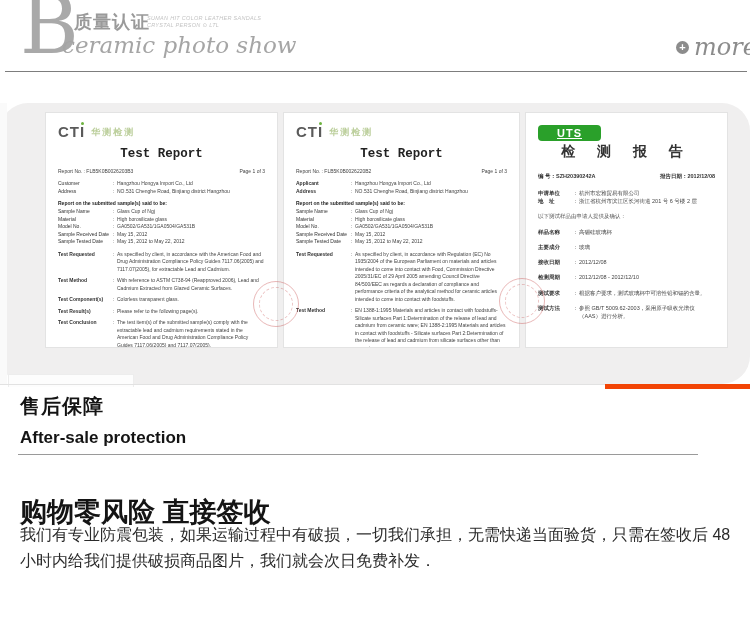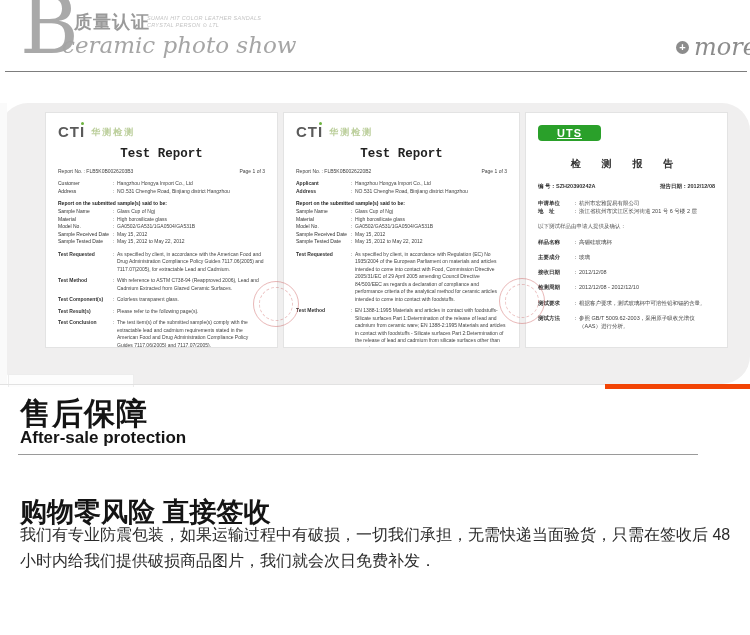--- a/index.html
+++ b/index.html
@@ -48,22 +48,22 @@
   .cval{flex:1;}
   .rows{margin-bottom:5px;}
   .subhead{font-size:5px;font-weight:bold;color:#222;margin:3px 0 2px;}
   .test-rows .crow{margin-bottom:4px;}
   .test-rows .clab{font-weight:bold;}
   .bold-lab .clab{font-weight:bold;}
 
   
   .utsbox{display:inline-block;background:var(--uts_green,#2aa02a);color:#fff;font-weight:bold;
         font-size:11px;padding:2px 19px;border-radius:4px;letter-spacing:1px;margin-top:4px;text-decoration:underline;}
-  .utstitle{text-align:center;font-size:10px;font-weight:bold;color:#333;
-        letter-spacing:9px;margin:16px 0 12px;}
+  .utstitle{text-align:center;font-size:14px;font-weight:bold;color:#333;
+        letter-spacing:9px;margin:2px 0 12px;}
   .utshead{display:flex;justify-content:space-between;font-size:5.5px;font-weight:bold;
         color:#333;margin-bottom:9px;}
   .uts .crow{font-size:5.5px;}
   .uts .clab{width:34px;font-weight:bold;}
   .uts-note{font-size:5.5px;color:#555;margin:7px 0 8px;}
   .uts-rows .crow{margin-bottom:7px;}
 
   
   .stamp{position:absolute;width:44px;height:44px;border-radius:50%;
         border:1px solid rgba(200,80,80,.55);opacity:.75;}
@@ -73,21 +73,21 @@
   .s2{left:499px;top:175px;}
 
   
   .softline{position:absolute;top:384px;left:0;width:607px;height:1px;background:#e2e2e2;}
   .notch{position:absolute;top:374px;left:8px;width:126px;height:13px;background:#fdfdfd;
         border:1px solid #ededed;border-bottom:none;box-sizing:border-box;}
   .orange{position:absolute;top:384px;left:605px;width:145px;height:5px;
         background:var(--accent_orange,#f24405);}
 
   
-  .as-cn{position:absolute;top:393px;left:20px;font-size:31px;font-weight:900;color:#141414;
+  .as-cn{position:absolute;top:393px;left:20px;font-size:20px;font-weight:900;color:#141414;
         letter-spacing:1px;}
   .as-en{position:absolute;top:428px;left:20px;font-size:17px;font-weight:bold;color:#141414;}
   .as-hr{position:absolute;top:454px;left:18px;width:680px;height:1px;background:#9a9a9a;}
   .as-slogan{position:absolute;top:494px;left:20px;font-size:27px;font-weight:bold;color:#141414;}
   .as-body{position:absolute;top:522px;left:20px;width:715px;font-size:16px;line-height:1.65;
         color:#2b2b2b;}
 </style>
 </head>
 <body>
 

